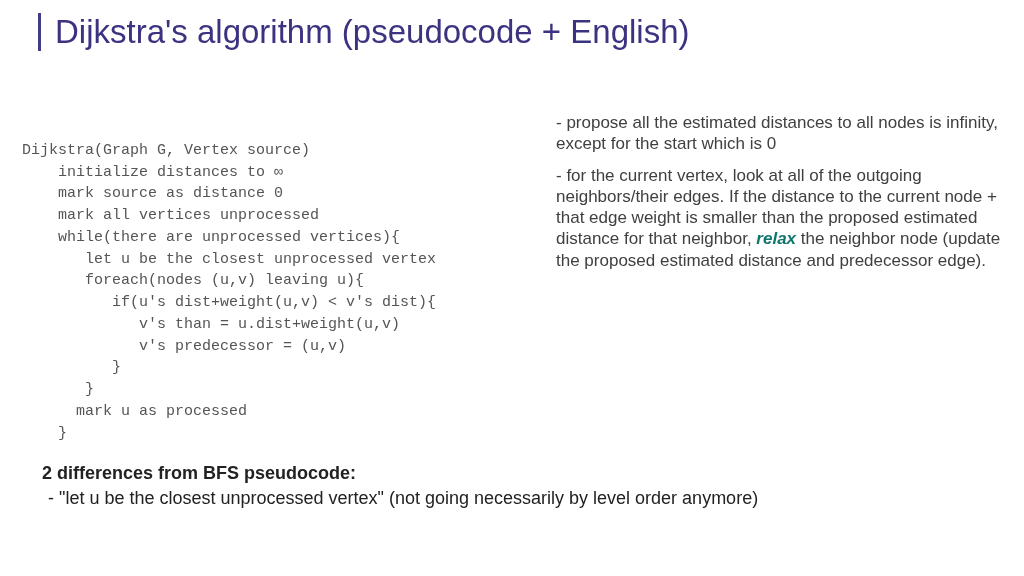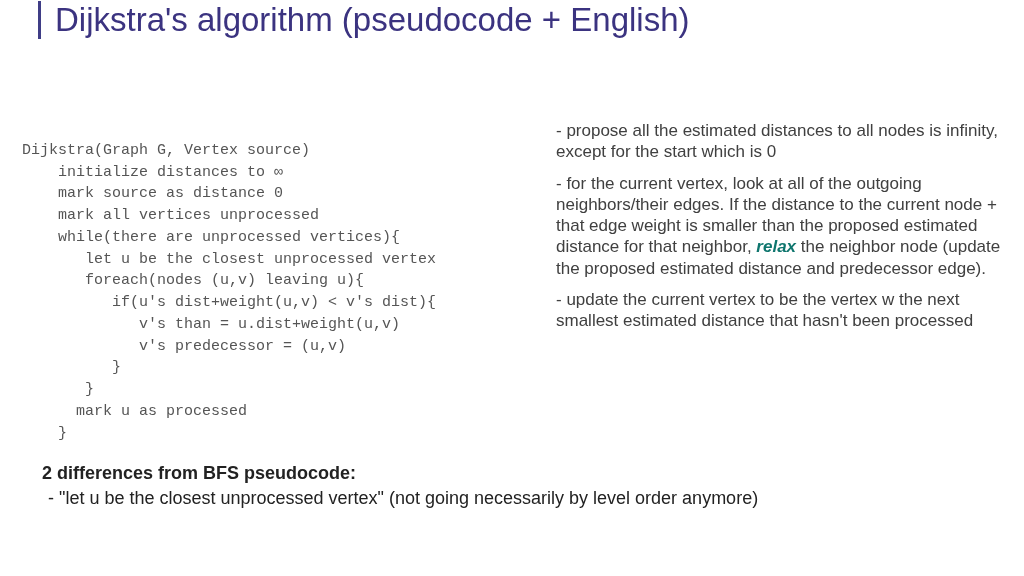--- a/index.html
+++ b/index.html
@@ -9,21 +9,21 @@
     height: 576px;
     background: #ffffff;
     font-family: "Segoe UI", Arial, sans-serif;
     color: #333;
     overflow: hidden;
     position: relative;
   }
   .title-bar {
     position: absolute;
     left: 38px;
-    top: 1px;
+    top: 13px;
     border-left: 3px solid #3f3d86;
     padding-left: 14px;
   }
   .title {
     font-size: 33px;
     color: #3b3380;
     font-weight: 400;
     line-height: 1.15;
     font-family: "Segoe UI Light", "Segoe UI", Arial, sans-serif;
   }
@@ -33,21 +33,21 @@
     top: 118px;
     font-family: "Courier New", monospace;
     font-size: 15px;
     color: #555;
     line-height: 1.45;
     white-space: pre;
   }
   .english {
     position: absolute;
     left: 556px;
-    top: 120px;
+    top: 112px;
     width: 450px;
     font-size: 17px;
     color: #404040;
     line-height: 1.25;
   }
   .english p {
     margin: 0 0 10px 0;
   }
   .relax {
     font-style: italic;
@@ -93,19 +93,18 @@
 <span>             v's predecessor = (u,v)</span>
 <span>          }</span>
 <span>       }</span>
 <span>      mark u as processed</span>
 <span>    }</span>
 </div>
 
 <div class="english">
   <p>- propose all the estimated distances to all nodes is infinity, except for the start which is 0</p>
   <p><span>   -  for the current vertex, look at all of the outgoing neighbors/their edges.  If the distance to the current node + that edge weight is smaller than the proposed estimated distance for that neighbor, </span><span class="relax">relax</span><span> the neighbor node (update the proposed estimated distance and predecessor edge).</span></p>
-  <p>    - update the current vertex to be the vertex w the next smallest estimated distance that hasn't been processed</p>
 </div>
 
 <div class="diffs">
   <div class="diffs-heading">2 differences from BFS pseudocode:</div>
   <div class="diffs-item">-   "let u be the closest unprocessed vertex" (not going necessarily by level order anymore)</div>
 </div>
 
 </body></html>

